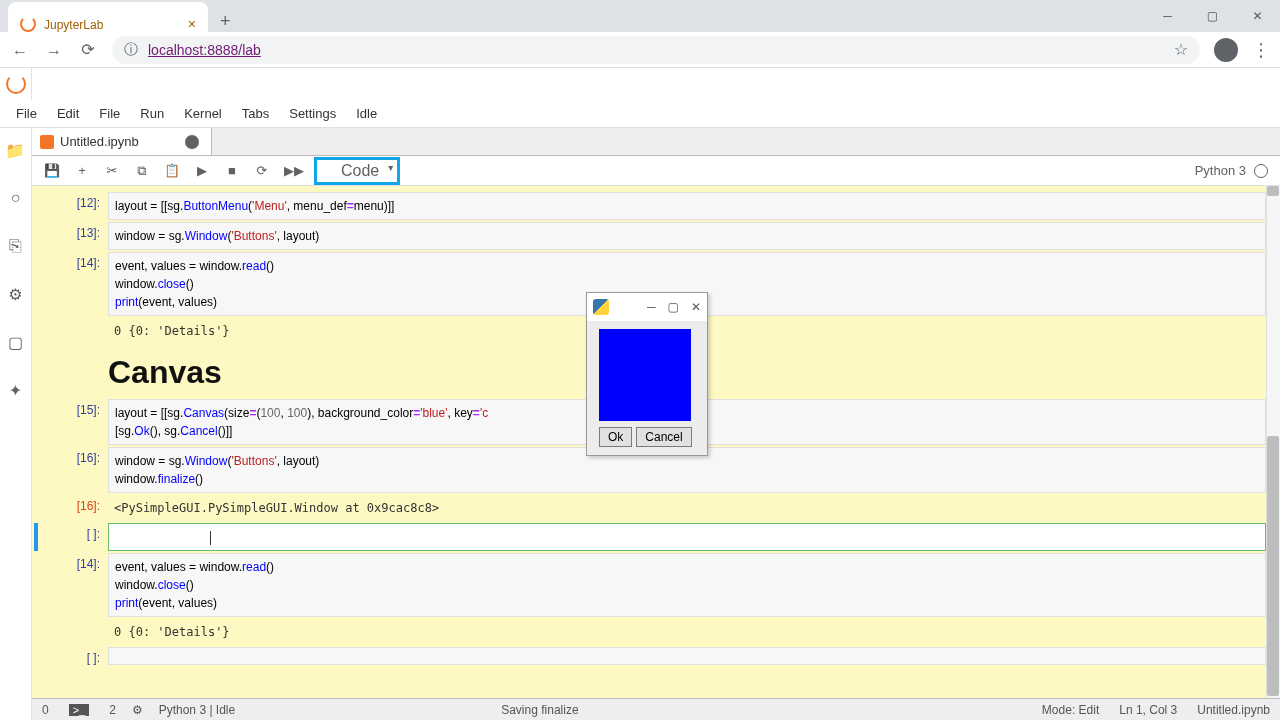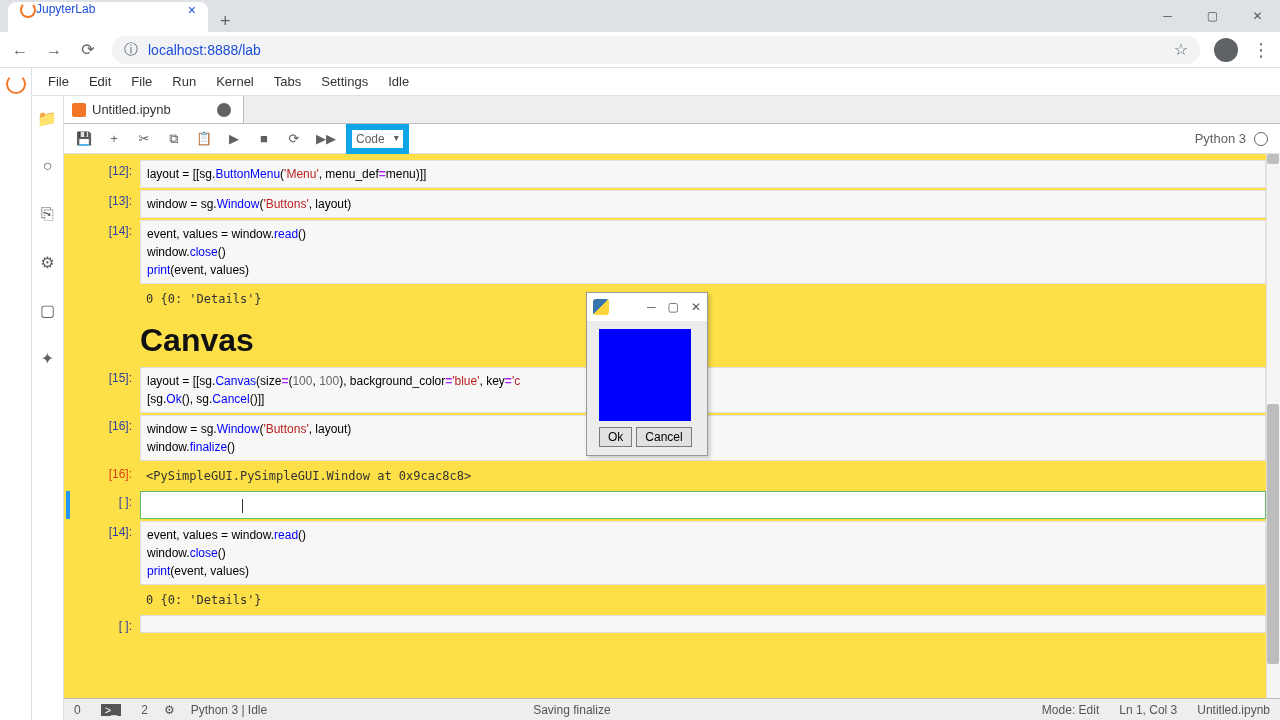--- a/index.html
+++ b/index.html
@@ -1,62 +1,62 @@
 <!DOCTYPE html>
 <html><head>
 <meta charset="utf-8">
 <style>
 * { margin: 0; padding: 0; box-sizing: border-box; font-family: -apple-system, BlinkMacSystemFont, "Segoe UI", Arial, sans-serif; }
 body { width: 1280px; height: 720px; overflow: hidden; background: #fff; position: relative; }
 
 
 .browser-tabs { height: 32px; background: #dee1e6; display: flex; align-items: flex-end; padding-left: 8px; }
-.tab { background: #fff; height: 30px; padding: 0 12px; display: flex; align-items: flex-start; border-radius: 8px 8px 0 0; font-size: 12px; color: #1d4ed8; min-width: 200px; }
+.tab { background: #fff; height: 30px; padding: 0 12px; display: flex; align-items: flex-end; gap: 8px; border-radius: 8px 8px 0 0; font-size: 12px; color: #a16207; min-width: 200px; }
 .tab-favicon { width: 16px; height: 16px; border: 2px solid #f37626; border-radius: 50%; border-top-color: transparent; }
 .tab-close { font-size: 14px; margin-left: auto; cursor: pointer; }
 .new-tab { font-size: 18px; color: #5f6368; padding: 0 12px; cursor: pointer; }
 .win-controls { position: absolute; top: 0; right: 0; display: flex; height: 32px; }
 .win-btn { width: 45px; display: flex; align-items: center; justify-content: center; font-size: 12px; color: #555; cursor: pointer; }
 
 .browser-bar { height: 36px; display: flex; align-items: center; padding: 0 10px; gap: 14px; border-bottom: 1px solid #e0e0e0; }
 .nav-btn { color: #5f6368; font-size: 16px; cursor: pointer; width: 20px; text-align: center; }
 .url-bar { flex: 1; display: flex; align-items: center; background: #f1f3f4; border-radius: 14px; height: 28px; padding: 0 12px; gap: 10px; font-size: 14px; color: #5f6368; }
-.url-text { color: #1d4ed8; }
+.url-text { color: #701a75; text-decoration: underline; }
 .star-icon { margin-left: auto; font-size: 16px; }
 .avatar { width: 24px; height: 24px; background: #5f6368; border-radius: 50%; }
 .menu-dots { font-size: 18px; color: #5f6368; }
 
 
-.jlab { display: flex; height: 652px; }
+.jlab { display: flex; height: 652px; flex-direction: column; }
 .launcher-strip { width: 32px; background: #fff; border-right: 1px solid #e0e0e0; }
 .launcher-icon { width: 32px; height: 32px; display: flex; align-items: center; justify-content: center; }
 .jicon { width: 20px; height: 20px; border: 2px solid #f37626; border-radius: 50%; border-top-color: transparent; }
 
 .jlab-main { flex: 1; display: flex; flex-direction: column; }
 .menubar { height: 28px; display: flex; align-items: center; background: #fff; border-bottom: 1px solid #e0e0e0; padding-left: 6px; }
 .menubar-item { padding: 0 10px; font-size: 13px; color: #333; cursor: pointer; }
 
 .left-sidebar { width: 32px; background: #fff; border-right: 1px solid #e0e0e0; display: flex; flex-direction: column; align-items: center; padding-top: 12px; gap: 28px; }
 .side-icon { width: 20px; height: 20px; color: #616161; display: flex; align-items: center; justify-content: center; font-size: 16px; }
 
 .work-area { flex: 1; display: flex; position: relative; }
 .content-col { flex: 1; display: flex; flex-direction: column; background: #eee; }
 .tab-bar { height: 28px; background: #eeeeee; display: flex; border-bottom: 1px solid #bdbdbd; }
 .doc-tab { background: #fff; border-right: 1px solid #bdbdbd; padding: 0 12px 0 8px; display: flex; align-items: center; gap: 6px; font-size: 13px; color: #333; }
 .nb-icon { width: 14px; height: 14px; background: #f37626; border-radius: 2px; }
 .dirty-dot { width: 14px; height: 14px; background: #616161; border-radius: 50%; margin-left: 40px; }
 
 .toolbar { height: 30px; background: #fff; border-bottom: 1px solid #e0e0e0; display: flex; align-items: center; padding: 0 12px; gap: 14px; font-size: 13px; color: #616161; }
 .tb-icon { cursor: pointer; width: 16px; text-align: center; }
-.cell-type { border: 6px solid #0ea5e9; padding: 2px 18px 2px 4px; font-size: 12px; background: #fff; position: relative; }
+.cell-type { border: 3px solid #0ea5e9; padding: 2px 18px 2px 24px; font-size: 16px; background: #fff; position: relative; }
 .cell-type::after { content: "▾"; position: absolute; right: 4px; font-size: 10px; }
 .kernel-status { margin-left: auto; display: flex; align-items: center; gap: 8px; }
 .kernel-circle { width: 14px; height: 14px; border: 1px solid #616161; border-radius: 50%; }
 
-.notebook { flex: 1; overflow: hidden; background: #fde047; padding: 6px 14px 6px 6px; position: relative; }
+.notebook { flex: 1; overflow: hidden; background: #fef9c3; padding: 6px 14px 6px 6px; position: relative; }
 .cells { position: relative; }
 .cell { display: flex; font-family: "Consolas", "Menlo", monospace; font-size: 12px; margin-bottom: 2px; }
 .prompt { width: 70px; text-align: right; padding: 4px 8px 0 0; color: #303F9F; font-size: 12px; flex-shrink: 0; }
 .prompt.out { color: #D84315; }
 .cell-body { flex: 1; padding: 4px 6px; line-height: 1.5; }
 .code-cell .cell-body { background: #f7f7f7; border: 1px solid #e0e0e0; }
 .output-cell .cell-body { font-family: "Consolas", monospace; color: #333; }
 .md-cell { padding: 8px 0 8px 70px; }
 .md-h1 { font-size: 32px; font-weight: 600; color: #111; font-family: -apple-system, sans-serif; }
 .active-cell { border-left: 4px solid #2196F3; margin-left: -4px; }

